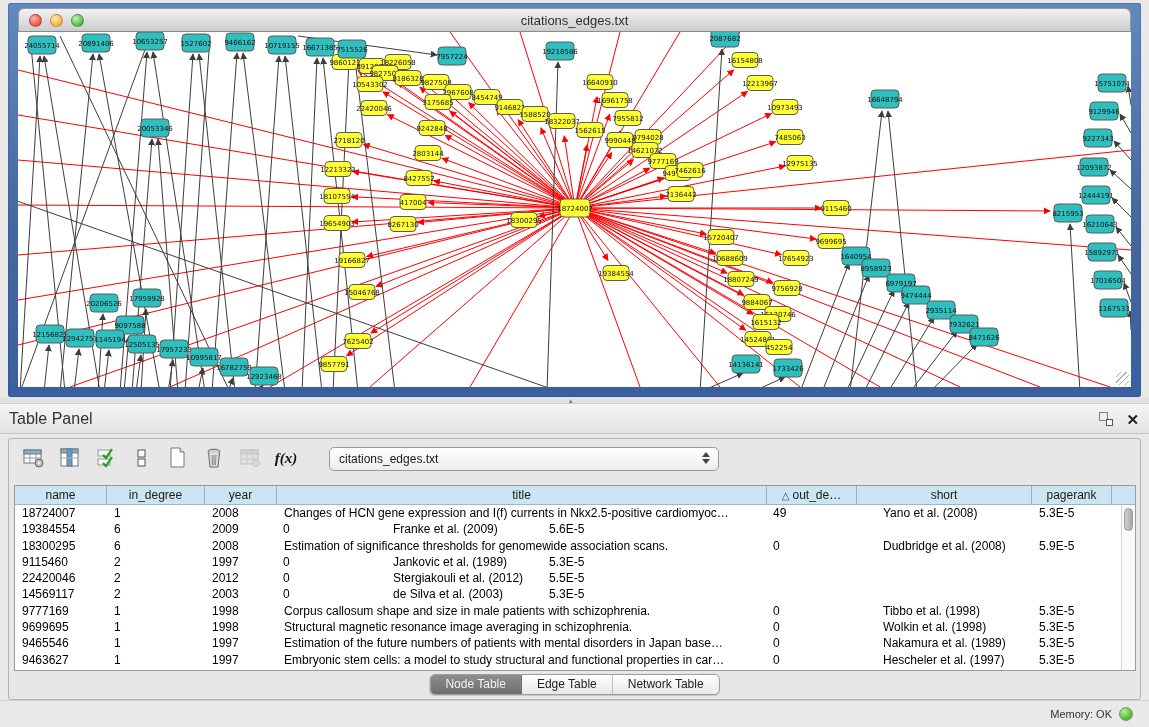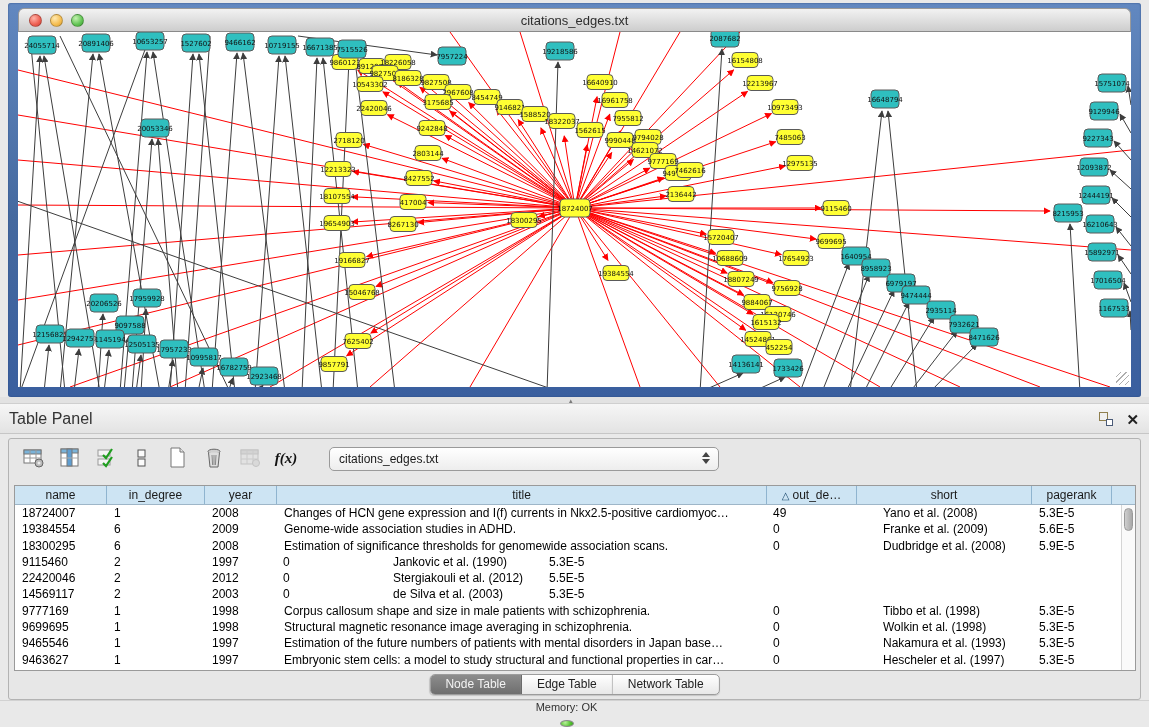--- a/index.html
+++ b/index.html
@@ -79,21 +79,21 @@
             display:flex; height:21px; border:1px solid #9c9c9c; border-radius:5px;
             overflow:hidden; background:linear-gradient(180deg,#ffffff,#e8e8e8);
             box-shadow:0 1px 1px rgba(0,0,0,.15); }
   .tab { font-size:12px; line-height:19px; padding:0 15px; color:#222; border-right:1px solid #bdbdbd; }
   .tab:last-child { border-right:none; }
   .tab.active { background:linear-gradient(180deg,#8d8d8d,#6e6e6e); color:#f3f3f3; border-right:1px solid #5f5f5f; }
 
   
   .statusbar { position:absolute; left:0; top:700px; width:1149px; height:27px;
                background:#e9e9e9; border-top:1px solid #d2d2d2;
-               display:flex; align-items:center; justify-content:flex-end; gap:7px; padding-right:16px;flex-direction:column; }
+               display:flex; align-items:center; justify-content:flex-end; gap:7px; padding-right:16px; }
   .mem-label { font-size:11px; color:#333; }
   .mem-dot { width:14px; height:14px; border-radius:50%; border:1px solid #8a8a8a;
              background:radial-gradient(circle at 35% 30%,#b8f09a,#55c431 60%,#3a9e22); }
 </style>
 </head>
 <body>
 
 <div class="net-frame">
   <div class="titlebar">
     <div class="lights">
@@ -766,40 +766,39 @@
           <div class="td c2">2008</div>
           <div class="td c3">Changes of HCN gene expression and I(f) currents in Nkx2.5-positive cardiomyoc…</div>
           <div class="td c4">49</div>
           <div class="td c5">Yano et al. (2008)</div>
           <div class="td c6">5.3E-5</div>
         </div>
         <div class="tr">
           <div class="td c0">19384554</div>
           <div class="td c1">6</div>
           <div class="td c2">2009</div>
-          <div class="td c3">Genome-wide association studies in ADHD.</div>
           <div class="td c4">0</div>
           <div class="td c5">Franke et al. (2009)</div>
           <div class="td c6">5.6E-5</div>
         </div>
         <div class="tr">
           <div class="td c0">18300295</div>
           <div class="td c1">6</div>
           <div class="td c2">2008</div>
           <div class="td c3">Estimation of significance thresholds for genomewide association scans.</div>
           <div class="td c4">0</div>
           <div class="td c5">Dudbridge et al. (2008)</div>
           <div class="td c6">5.9E-5</div>
         </div>
         <div class="tr">
           <div class="td c0">9115460</div>
           <div class="td c1">2</div>
           <div class="td c2">1997</div>
           <div class="td c4">0</div>
-          <div class="td c5">Jankovic et al. (1990)</div>
+          <div class="td c5">Jankovic et al. (1989)</div>
           <div class="td c6">5.3E-5</div>
         </div>
         <div class="tr">
           <div class="td c0">22420046</div>
           <div class="td c1">2</div>
           <div class="td c2">2012</div>
           <div class="td c4">0</div>
           <div class="td c5">Stergiakouli et al. (2012)</div>
           <div class="td c6">5.5E-5</div>
         </div>
@@ -828,21 +827,21 @@
           <div class="td c4">0</div>
           <div class="td c5">Wolkin et al. (1998)</div>
           <div class="td c6">5.3E-5</div>
         </div>
         <div class="tr">
           <div class="td c0">9465546</div>
           <div class="td c1">1</div>
           <div class="td c2">1997</div>
           <div class="td c3">Estimation of the future numbers of patients with mental disorders in Japan base…</div>
           <div class="td c4">0</div>
-          <div class="td c5">Nakamura et al. (1993)</div>
+          <div class="td c5">Nakamura et al. (1989)</div>
           <div class="td c6">5.3E-5</div>
         </div>
         <div class="tr">
           <div class="td c0">9463627</div>
           <div class="td c1">1</div>
           <div class="td c2">1997</div>
           <div class="td c3">Embryonic stem cells: a model to study structural and functional properties in car…</div>
           <div class="td c4">0</div>
           <div class="td c5">Hescheler et al. (1997)</div>
           <div class="td c6">5.3E-5</div>

